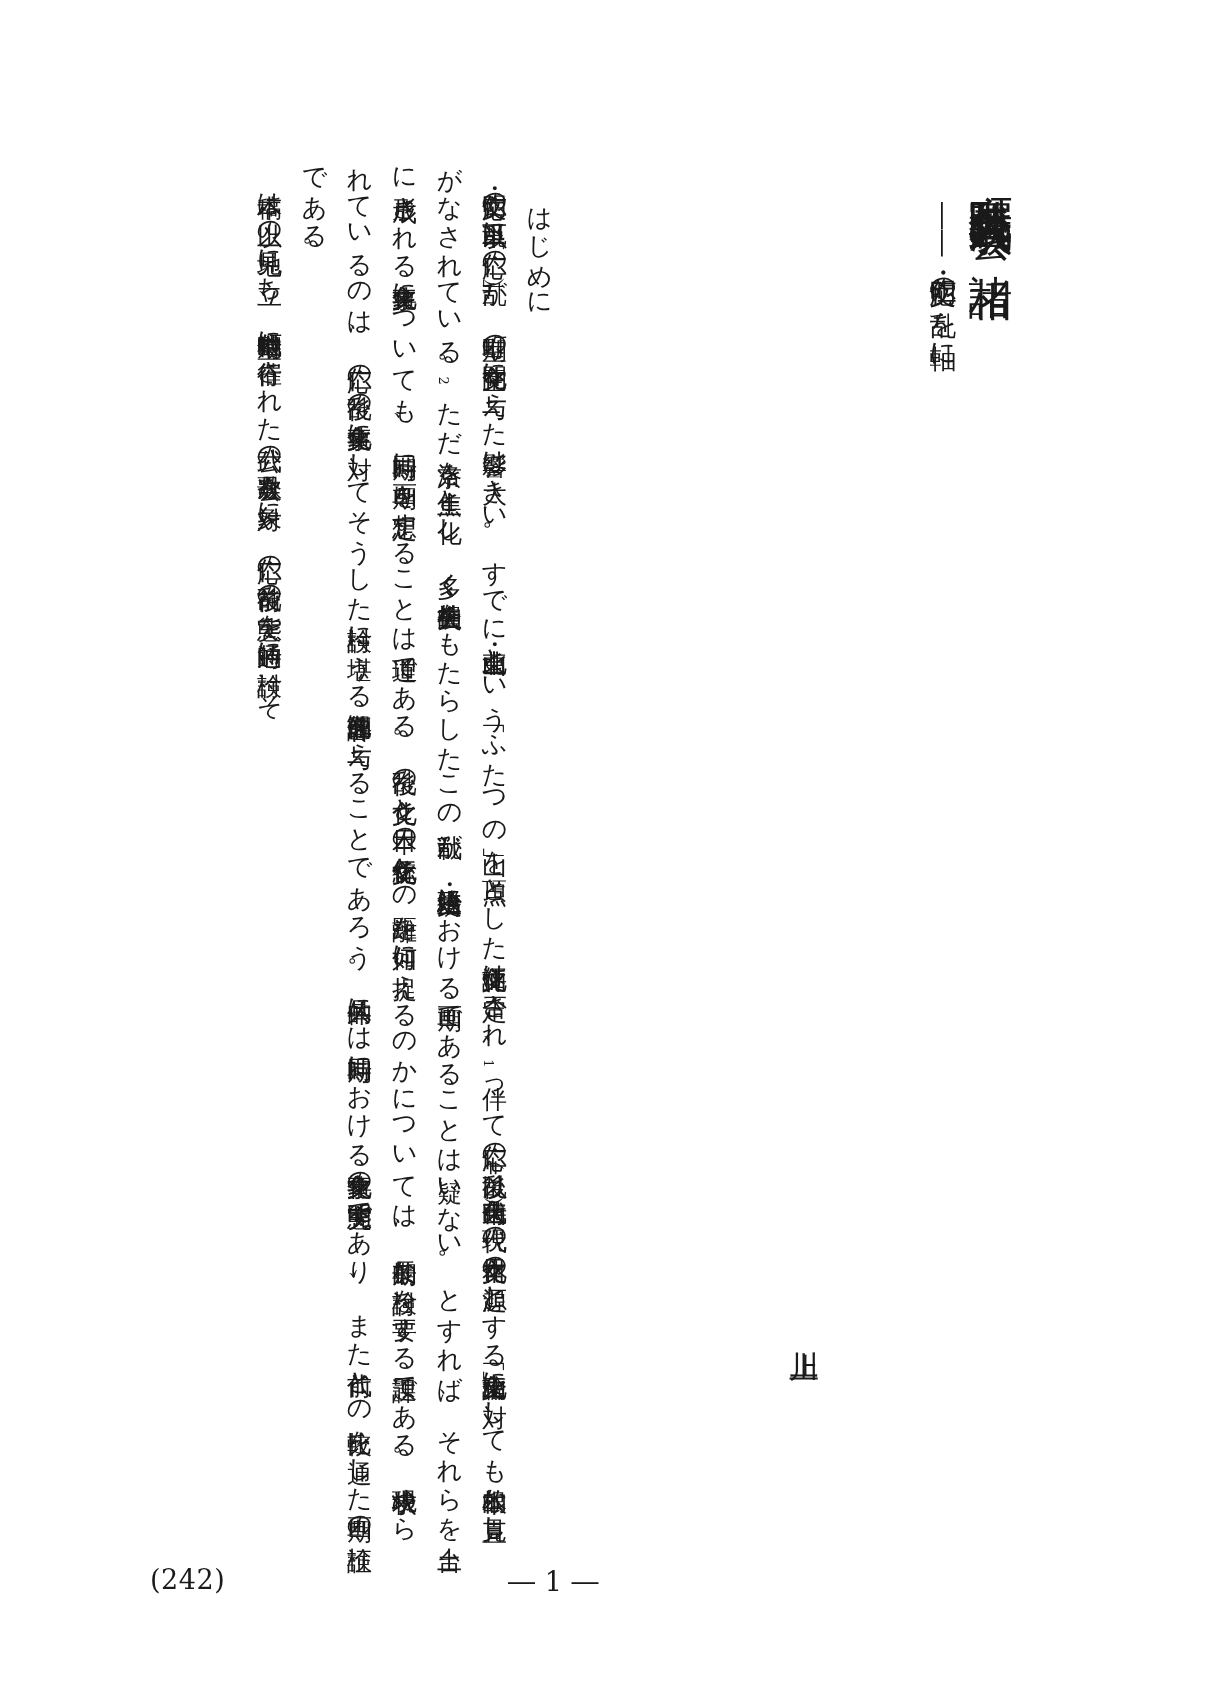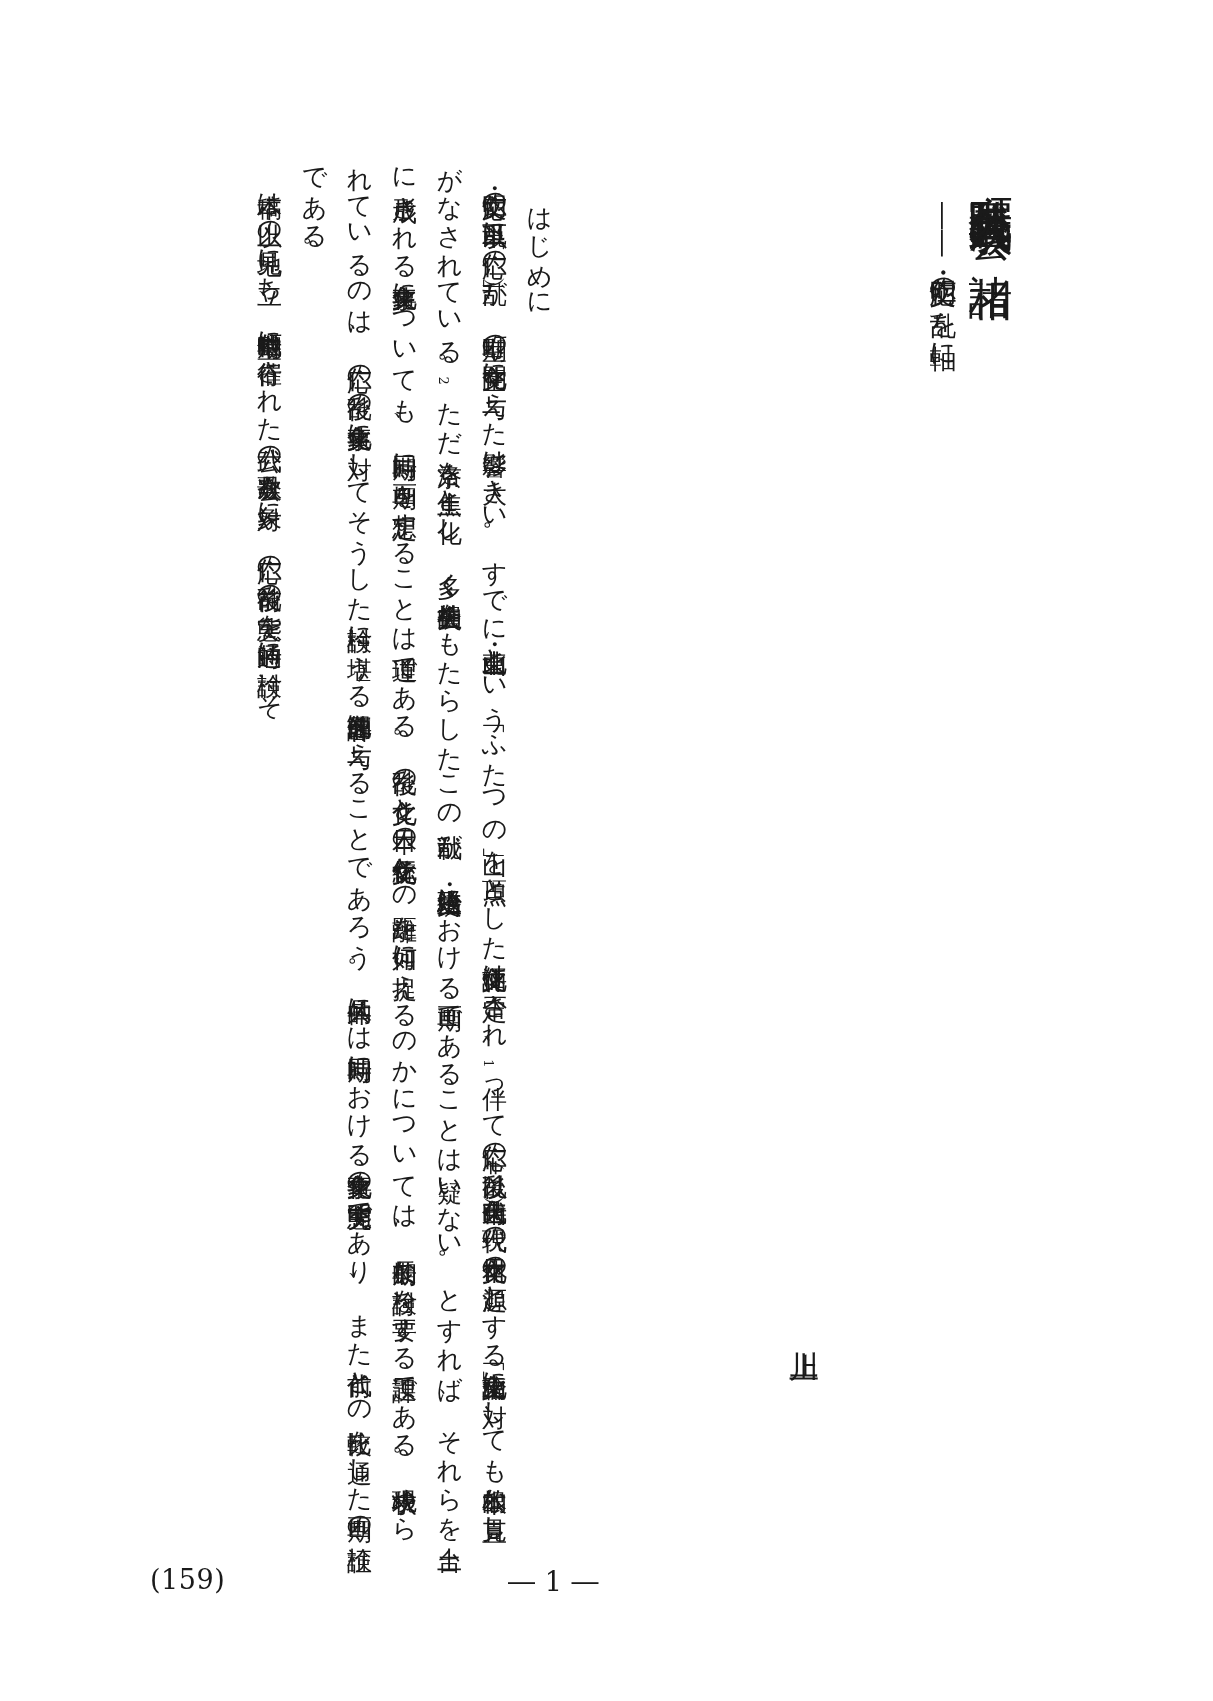--- a/index.html
+++ b/index.html
@@ -108,17 +108,17 @@
 
   <div class="author">川上　一</div>
 
   <main class="body-text">
     <h2 class="section-heading">はじめに</h2>
     <p class="para"><span>応仁・文明の乱（以下単に「応仁の乱」）が、室町期の文化空間に与えた影響は大きい。すでに北山・東山という「ふたつの山」を頂点とした文化評価は否定され、</span><sup class="fn-marker">1</sup><span>伴って応仁の乱以後（＝東山時代）を現代の日本文化の起源とする「東山文化論」に対しても根本的な見直しがなされている。</span><sup class="fn-marker">2</sup><span>ただ京洛を焦土と化し、多く社会的損失をもたらしたこの戦乱が、政治・経済史上における画期であることは疑いない。とすれば、それらを土台に形成される文化事象についても、同時期に画期を想定することは道理である。乱後の文化と日本の伝統文化との距離を如何に捉えるのかについては、長期的な検討を要する課題である。現状求められているのは、応仁の乱後の文化事象に対してそうした検討に堪うる客観的評価を与えることであろう。具体的には同時期における文化事象の実態究明であり、また前代との比較を通した画期の検証である。</span></p>
     <p class="para">本稿は以上の見地に立ち、室町時代中期に催行された公武の月次歌会を対象に、応仁の乱前後の実態を通時的に検討、そ</p>
   </main>
 
   <footer>
-    <div class="folio">(159)</div>
+    <div class="folio">(242)</div>
     <div class="page-number">― 1 ―</div>
   </footer>
 
 </div>
 
 </body></html>

